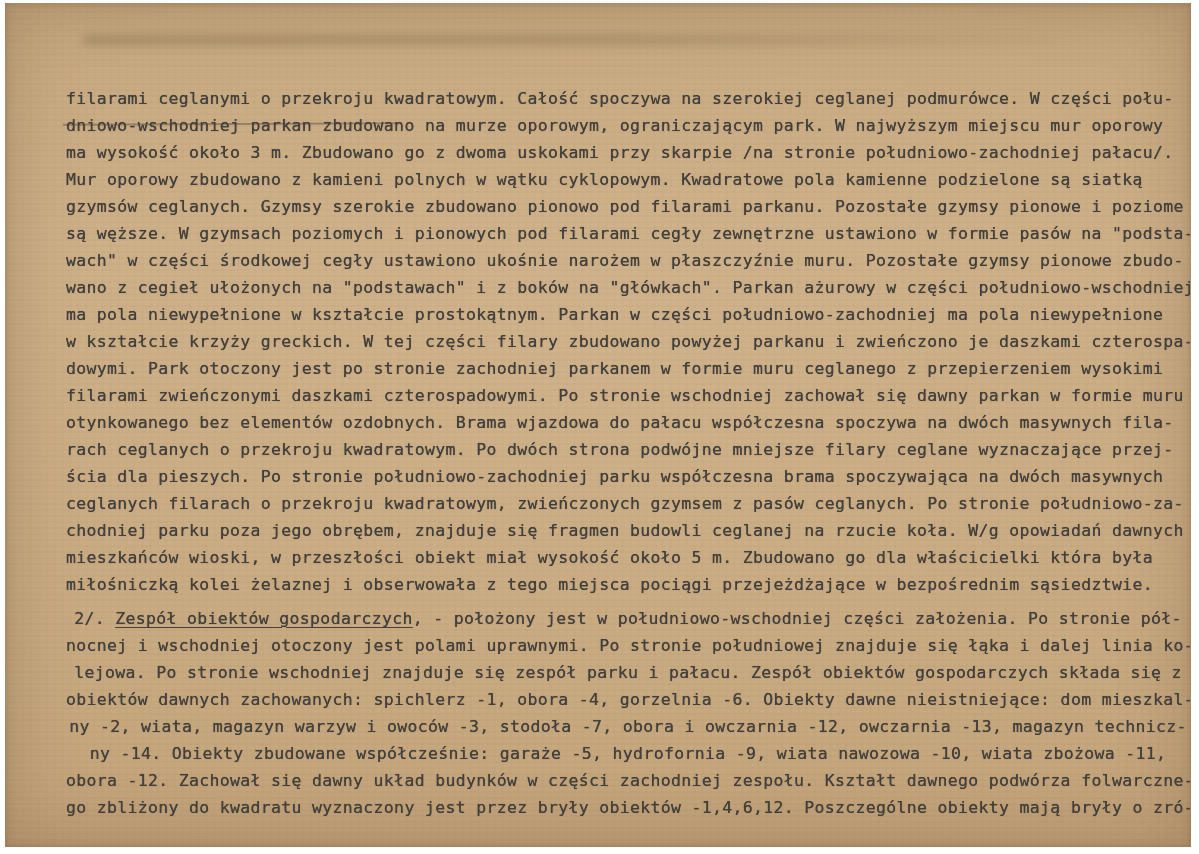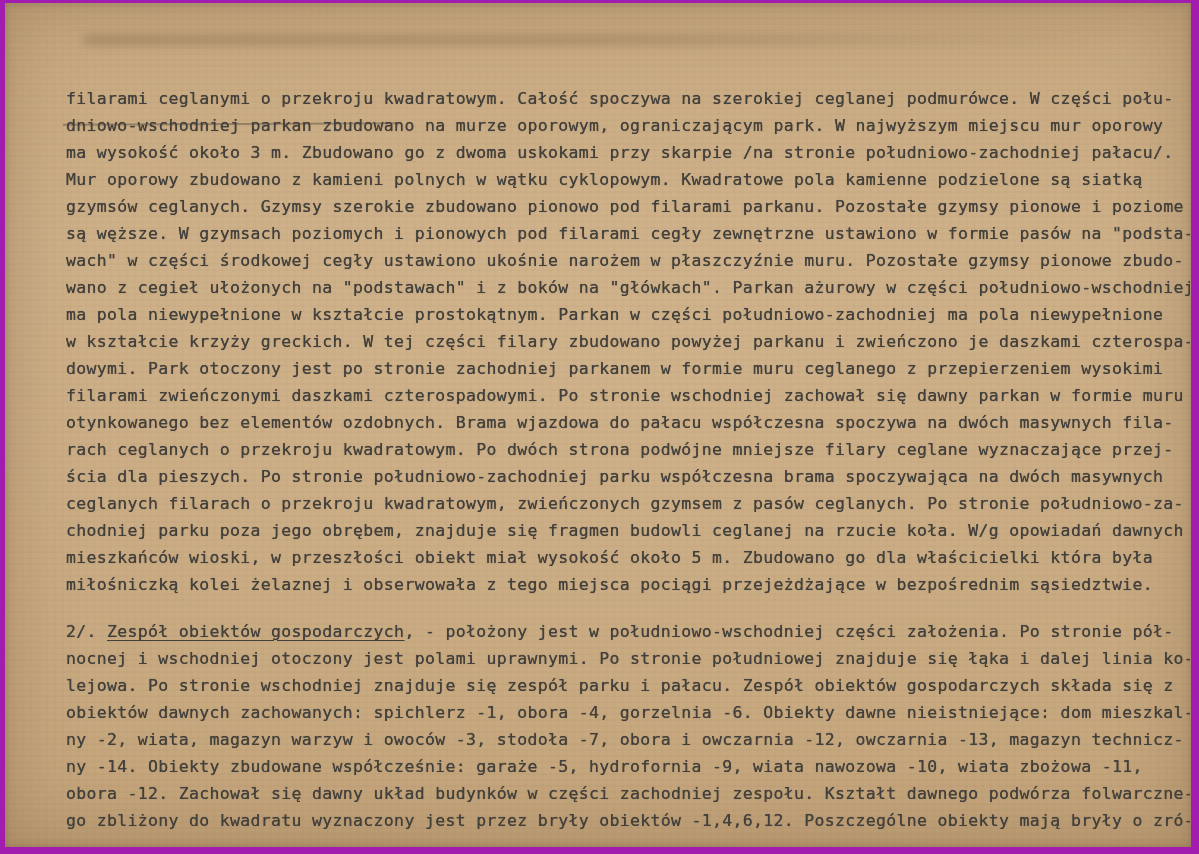--- a/index.html
+++ b/index.html
@@ -1,18 +1,18 @@
 <!DOCTYPE html>
 <html lang="pl"><head>
 <meta charset="utf-8">
 <style>
   html,body{margin:0;padding:0;background:#0e0d0b;}
   .page{
     position:relative;width:1199px;height:854px;
-    background:#a21caf;overflow:hidden;
+    background:#ffffff;overflow:hidden;
     font-family:"DejaVu Sans Mono", monospace;
   }
   .paper{
     position:absolute;top:3px;left:5px;right:8px;bottom:7px;
     background:
       radial-gradient(ellipse 120% 90% at 48% 42%, rgba(255,238,205,0.10), rgba(0,0,0,0) 72%),
       repeating-linear-gradient(0deg, rgba(118,92,58,0.045) 0 2px, rgba(0,0,0,0) 2px 6px),
       repeating-linear-gradient(90deg, rgba(138,108,68,0.035) 0 3px, rgba(0,0,0,0) 3px 8px),
       linear-gradient(180deg,#c6a77e 0%,#cbad85 28%,#c9aa82 55%,#c6a77e 82%,#c2a279 100%);
     box-shadow: inset 0 0 70px rgba(92,70,44,0.28), inset 0 0 8px rgba(70,52,30,0.25);
@@ -30,21 +30,21 @@
     filter:blur(0.7px);
     transform:rotate(-0.25deg);
   }
   .textblock{
     position:absolute;left:61px;top:82px;right:1px;
     font-size:16.5px;line-height:27px;letter-spacing:0.32px;
     color:#42403c;
     text-shadow:0 0 0.7px rgba(56,53,48,0.85);
     white-space:pre;
   }
-  .para + .para{margin-top:20px;}
+  .para + .para{margin-top:7px;text-align:center;}
   .line{height:27px;overflow:hidden;}
   .u{
     text-decoration:underline;
     text-underline-offset:3px;
     text-decoration-thickness:1.4px;
   }
 </style>
 </head>
 <body>
 

